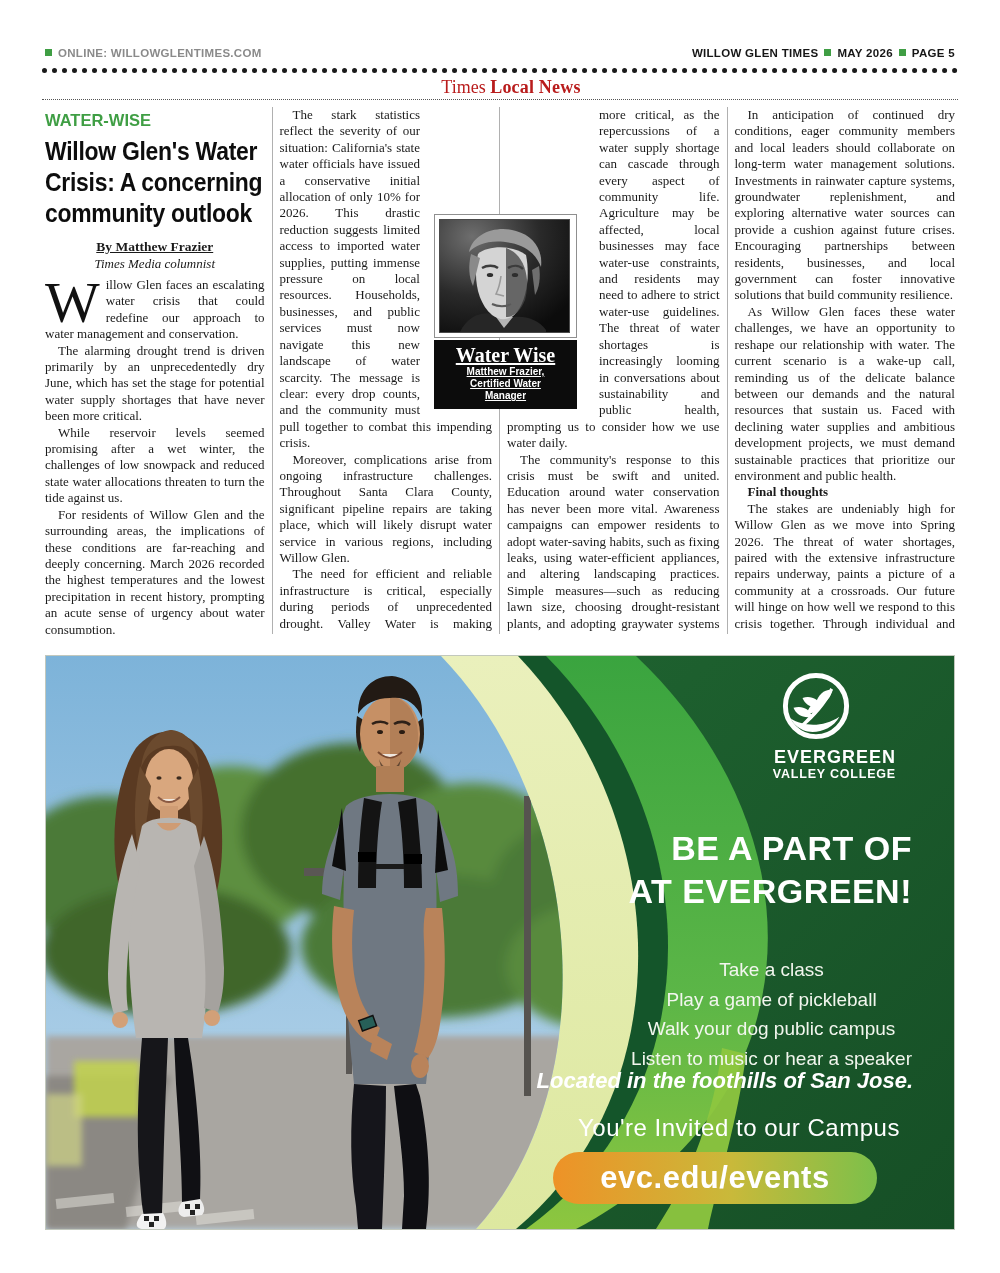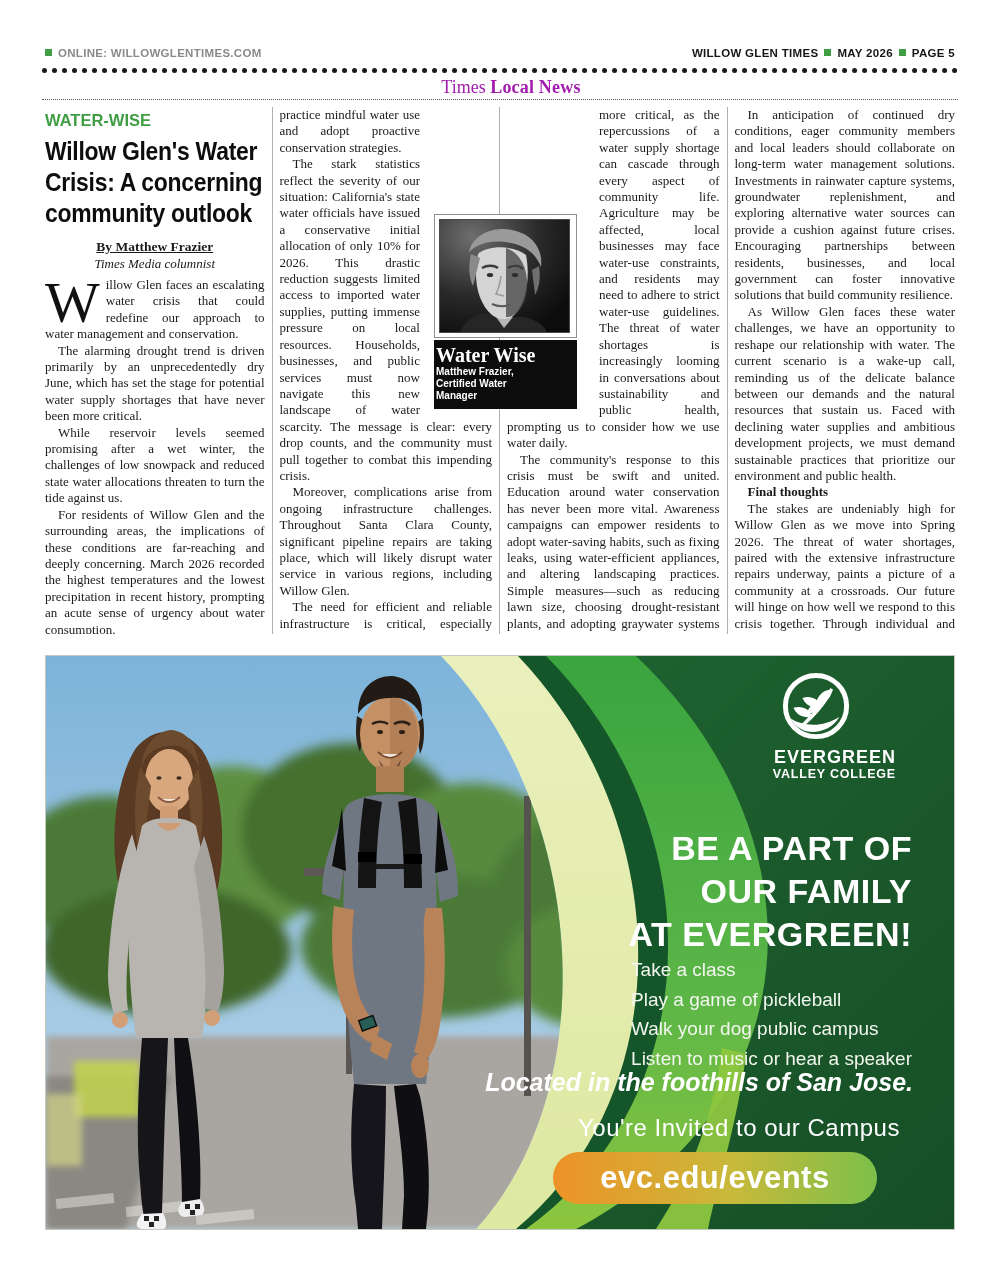--- a/index.html
+++ b/index.html
@@ -8,21 +8,21 @@
     font-family:"Liberation Serif", serif;color:#1a1a1a;overflow:hidden;
   }
   
   .mast-row{position:absolute;left:45px;right:45px;top:47px;height:16px;
     font-family:"Liberation Sans", sans-serif;font-weight:bold;font-size:11.5px;letter-spacing:.3px;}
   .mast-left{position:absolute;left:0;top:0;color:#8a8a8a;}
   .mast-right{position:absolute;right:0;top:0;color:#161616;}
   .gsq{display:inline-block;width:7px;height:7px;background:#3f9e44;vertical-align:1px;margin:0 6px 0 6px;}
   .gsq.first{margin-left:0;}
   .dot-rule-big{position:absolute;left:42px;right:42px;top:68px;border-top:5px dotted #1a1a1a;}
-  .section-title{position:absolute;left:0;right:0;top:77px;text-align:center;font-size:18px;color:#a21caf;margin-left:22px;}
+  .section-title{position:absolute;left:0;right:0;top:77px;text-align:center;font-size:18px;color:#b91c1c;margin-left:22px;}
   .section-title .reg{font-weight:400;}
   .section-title .bold{font-weight:bold;letter-spacing:.2px;}
   .dot-rule-thin{position:absolute;left:42px;right:42px;top:99px;border-top:1px dotted #555;}
 
   
   .cols{position:absolute;left:45px;top:107px;width:910px;height:527px;
     display:grid;grid-template-columns:1fr 1fr 1fr 1fr;}
   .col{padding:0 7px;border-right:1px solid #b0b0b0;overflow:hidden;}
   .col:first-child{padding-left:0;}
   .col:last-child{border-right:none;padding-right:0;}
@@ -36,39 +36,39 @@
   .col p.ind{text-indent:13px;}
   .dropcap{float:left;font-size:58px;line-height:46px;font-weight:400;margin:3px 6px 0 0;color:#111;}
   .subhead{font-weight:bold;text-indent:13px;font-size:13px;line-height:16.4px;margin:0;}
   .cutout-r{float:right;width:64px;height:212px;margin:95px 0 4px 8px;}
   .cutout-l{float:left;width:84px;height:207px;margin:99px 8px 4px 0;}
 
   
   .inset{position:absolute;left:434px;top:214px;width:143px;}
   .inset-frame{border:1px solid #8f8f8f;background:#fff;padding:4px;}
   .inset-photo{border:1px solid #4a4a4a;display:block;}
-  .inset-caption{background:#0c0c0c;color:#fff;margin-top:2px;padding:4px 2px 7px 2px;}
+  .inset-caption{background:#0c0c0c;color:#fff;text-align:center;margin-top:2px;padding:4px 2px 7px 2px;text-decoration:underline;}
   .inset-title{font-family:"Liberation Serif", serif;font-weight:bold;font-size:20px;line-height:22px;}
   .inset-line{font-family:"Liberation Sans", sans-serif;font-weight:bold;font-size:10px;line-height:12px;}
 
   
   .ad{position:absolute;left:45px;top:655px;width:908px;height:573px;overflow:hidden;
     background:linear-gradient(135deg,#256b35 0%,#1d5f2e 45%,#164f26 100%);
     border:1px solid #c2c8bd;box-sizing:content-box;}
   .ad svg.art{position:absolute;left:0;top:0;}
   .ad-logo{position:absolute;left:690px;top:10px;width:160px;text-align:right;color:#fff;}
   .ad-logo svg{display:block;margin:4px auto 6px auto;}
   .ad-logo .l1{font-family:"Liberation Sans", sans-serif;font-weight:bold;font-size:18px;letter-spacing:1px;line-height:19px;}
   .ad-logo .l2{font-family:"Liberation Sans", sans-serif;font-weight:bold;font-size:12.5px;letter-spacing:.8px;line-height:15px;}
   .ad-headline{position:absolute;right:42px;top:171px;text-align:right;color:#fff;
     font-family:"Liberation Sans", sans-serif;font-weight:bold;font-size:34px;line-height:43px;letter-spacing:.5px;}
-  .ad-list{position:absolute;right:42px;top:299px;text-align:left;color:#f2f6ee;
+  .ad-list{position:absolute;right:42px;top:299px;text-align:center;color:#f2f6ee;
     font-family:"Liberation Sans", sans-serif;font-size:19px;line-height:29.5px;}
   .ad-located{position:absolute;right:41px;top:412px;color:#fff;text-align:right;
-    font-family:"Liberation Sans", sans-serif;font-weight:bold;font-style:italic;font-size:25px;}
+    font-family:"Liberation Sans", sans-serif;font-weight:bold;font-style:italic;font-size:22px;}
   .ad-invite{position:absolute;left:532px;top:458px;color:#fff;
     font-family:"Liberation Sans", sans-serif;font-size:24px;letter-spacing:.5px;}
   .ad-cta{position:absolute;left:507px;top:496px;width:324px;height:52px;border-radius:26px;
     background:linear-gradient(90deg,#ee9227 0%,#c9b93a 55%,#7cc04a 100%);
     display:flex;align-items:center;justify-content:center;color:#fff;
     font-family:"Liberation Sans", sans-serif;font-weight:bold;font-size:31px;letter-spacing:.5px;}
 </style>
 </head>
 <body>
 
@@ -94,21 +94,20 @@
     <div class="byline">By Matthew Frazier</div>
     <div class="byline-title">Times Media columnist</div>
     <p><span class="dropcap">W</span><span>illow Glen faces an escalating water crisis that could redefine our approach to water management and conservation.</span></p>
     <p class="ind">The alarming drought trend is driven primarily by an unprecedentedly dry June, which has set the stage for potential water supply shortages that have never been more critical.</p>
     <p class="ind">While reservoir levels seemed promising after a wet winter, the challenges of low snowpack and reduced state water allocations threaten to turn the tide against us.</p>
     <p class="ind">For residents of Willow Glen and the surrounding areas, the implications of these conditions are far-reaching and deeply concerning. March 2026 recorded the highest temperatures and the lowest precipitation in recent history, prompting an acute sense of urgency about water consumption.</p>
 
   </div>
   <div class="col">
     <div class="cutout-r"></div>
-    <p>practice mindful water use and adopt proactive conservation strategies.</p>
     <p class="ind">The stark statistics reflect the severity of our situation: California's state water officials have issued a conservative initial allocation of only 10% for 2026. This drastic reduction suggests limited access to imported water supplies, putting immense pressure on local resources. Households, businesses, and public services must now navigate this new landscape of water scarcity. The message is clear: every drop counts, and the community must pull together to combat this impending crisis.</p>
     <p class="ind">Moreover, complications arise from ongoing infrastructure challenges. Throughout Santa Clara County, significant pipeline repairs are taking place, which will likely disrupt water service in various regions, including Willow Glen.</p>
     <p class="ind">The need for efficient and reliable infrastructure is critical, especially during periods of unprecedented drought. Valley Water is making strategic plans to address potential water shortages in 2026. However, these efforts hinge on timely repairs and upgrades to existing systems, emphasizing the importance of investing in our water infrastructure before crises escalate further.</p>
 
   </div>
   <div class="col">
     <div class="cutout-l"></div>
     <p>more critical, as the repercussions of a water supply shortage can cascade through every aspect of community life. Agriculture may be affected, local businesses may face water-use constraints, and residents may need to adhere to strict water-use guidelines. The threat of water shortages is increasingly looming in conversations about sustainability and public health, prompting us to consider how we use water daily.</p>
     <p class="ind">The community's response to this crisis must be swift and united. Education around water conservation has never been more vital. Awareness campaigns can empower residents to adopt water-saving habits, such as fixing leaks, using water-efficient appliances, and altering landscaping practices. Simple measures—such as reducing lawn size, choosing drought-resistant plants, and adopting graywater systems—can significantly reduce our collective water footprint.</p>
 
@@ -291,21 +290,20 @@
         <path d="M46,41 C36,43 28,39 25,31 C34,28 43,32 46,41 Z"></path>
         <path d="M12,54 C26,63 48,64 66,52 C58,67 38,72 26,67 C19,64 14,59 12,54 Z"></path>
       </g>
     </svg>
     <div class="l1">EVERGREEN</div>
     <div class="l2">VALLEY COLLEGE</div>
   </div>
 
   <div class="ad-headline">
     <div>BE A PART OF</div>
-    <div>OUR FAMILY</div>
     <div>AT EVERGREEN!</div>
   </div>
 
   <div class="ad-list">
     <div>Take a class</div>
     <div>Play a game of pickleball</div>
     <div>Walk your dog public campus</div>
     <div>Listen to music or hear a speaker</div>
   </div>
 

